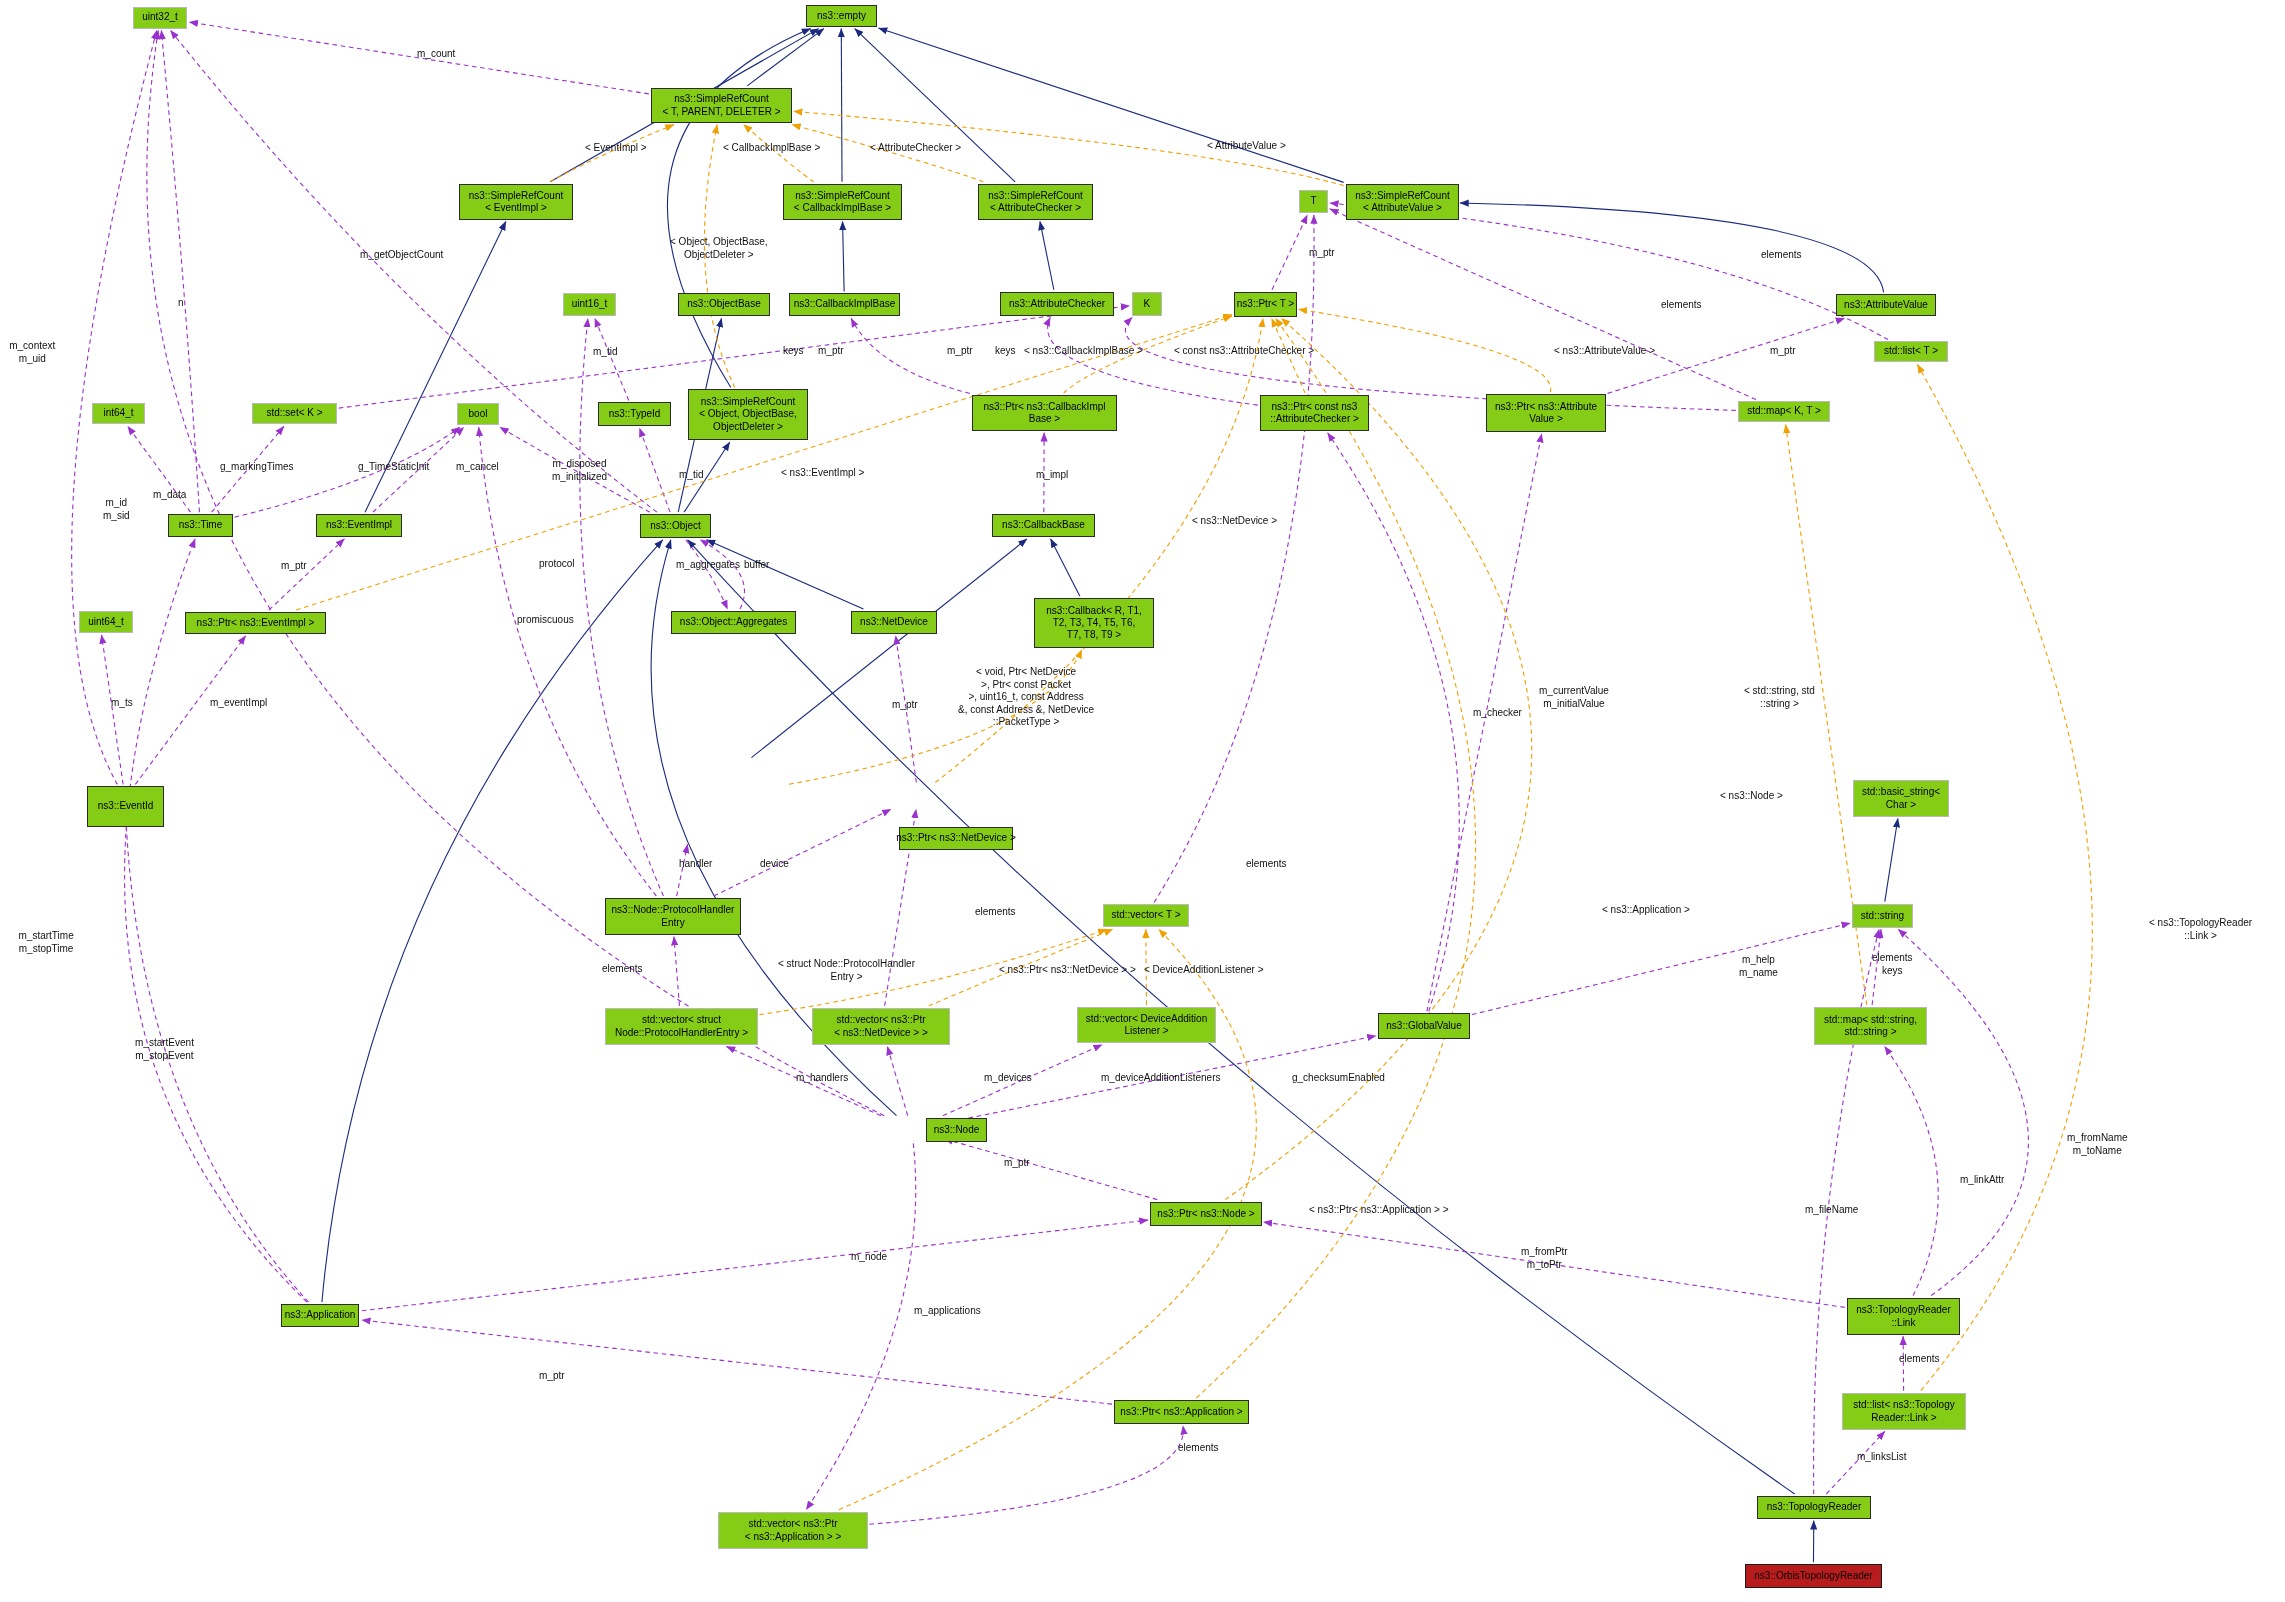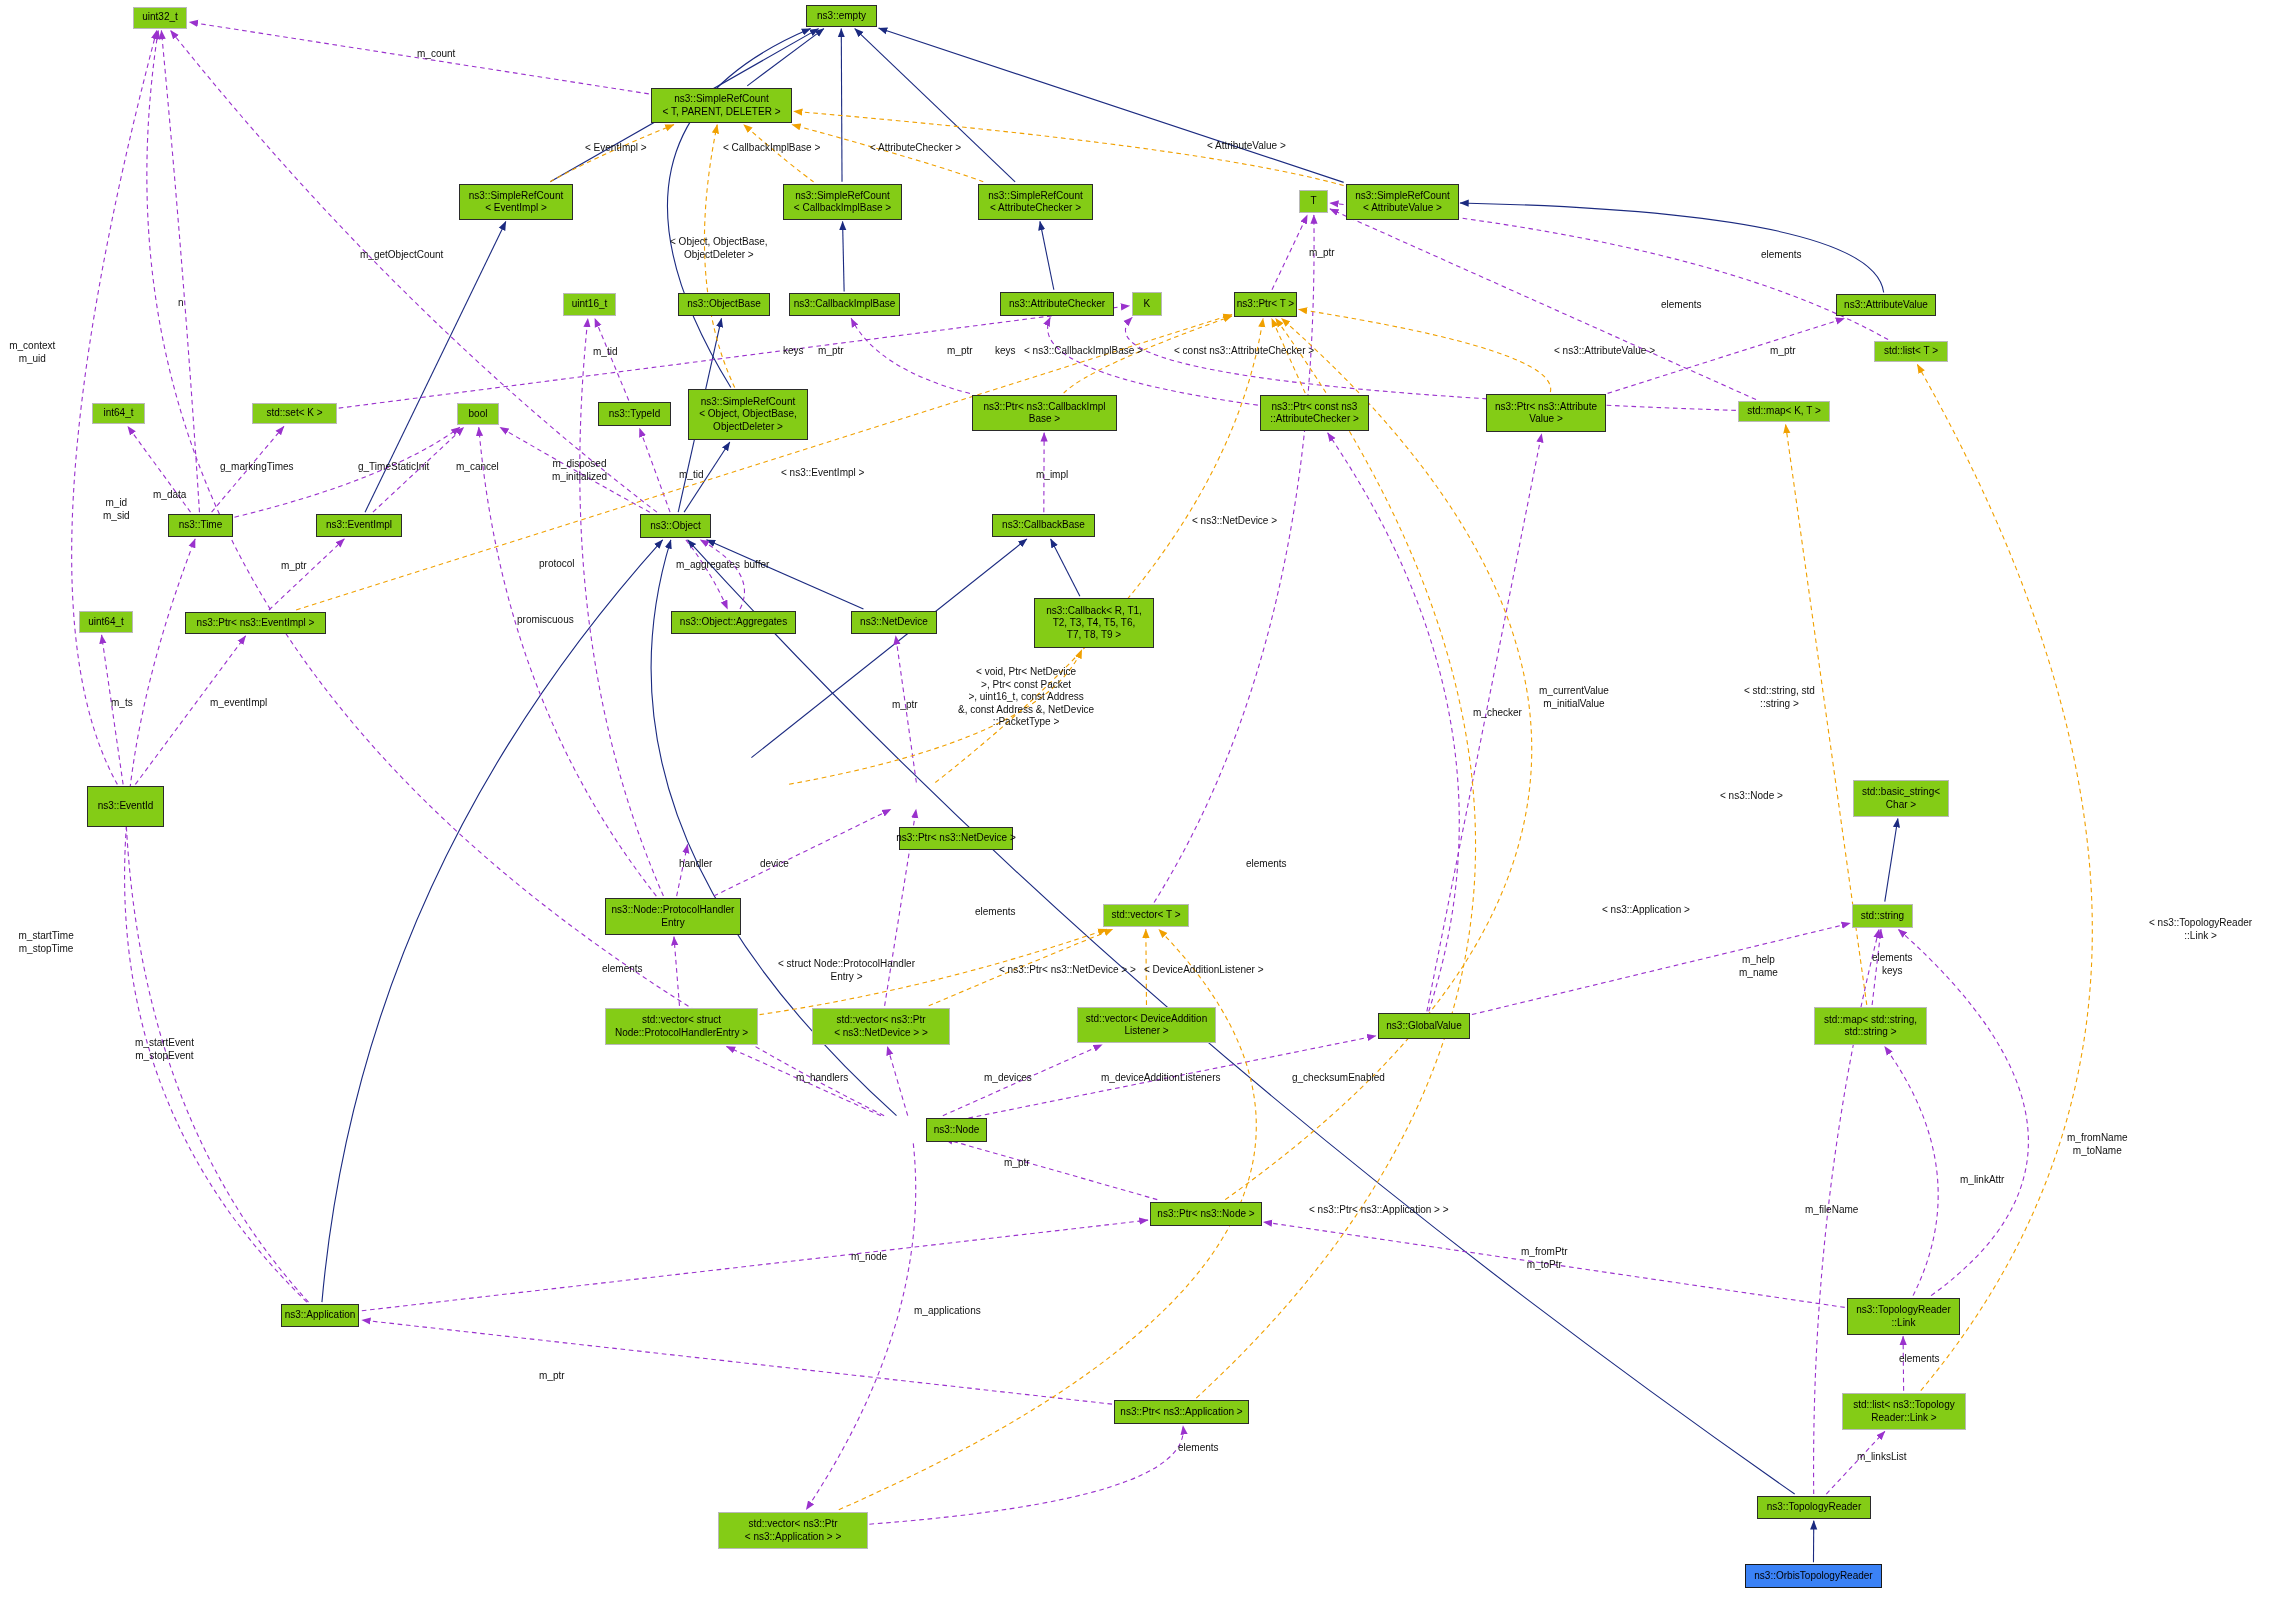--- a/index.html
+++ b/index.html
@@ -4,21 +4,21 @@
 <style>
   html,body{margin:0;padding:0;background:#fff;}
   #diagram{position:relative;background:#fff;overflow:hidden;
     font-family:"Liberation Sans",sans-serif;}
   #edges{position:absolute;left:0;top:0;}
   .node{position:absolute;display:flex;align-items:center;justify-content:center;
     text-align:center;white-space:pre;font:10px/1.22 "Liberation Sans",sans-serif;
     background:#84cc16;border:1.3px solid #2b2b2b;box-sizing:border-box;color:#000;
     cursor:pointer;z-index:2;}
   .node.plain{border:0.9px solid #b9b9b9;}
-  .node.main{background:#3b82f6;border:1.4px solid #1a1a1a;}
+  .node.main{background:#b91c1c;border:1.4px solid #1a1a1a;}
   .elabel{position:absolute;white-space:pre;text-align:center;
     font:10px/1.25 "Liberation Sans",sans-serif;color:#101010;z-index:1;}
 </style>
 </head>
 <body>
 
 <div id="diagram" style="width: 2285px; height: 1602px;">
   <svg id="edges" width="2285" height="1602" viewBox="0 0 2476 1736">
       <defs>
         <marker id="ah-inherit" markerWidth="11" markerHeight="9" refX="9.5" refY="4.5" orient="auto" markerUnits="userSpaceOnUse">

